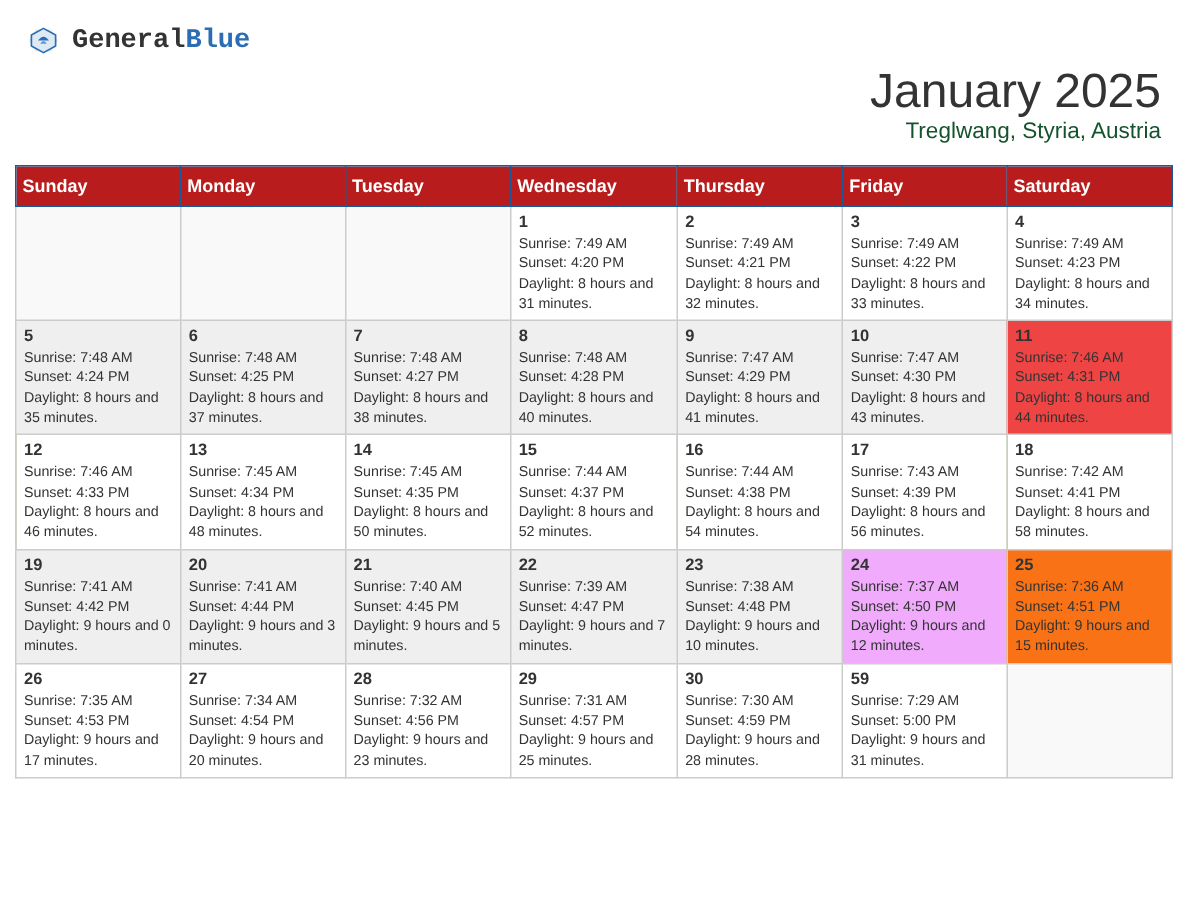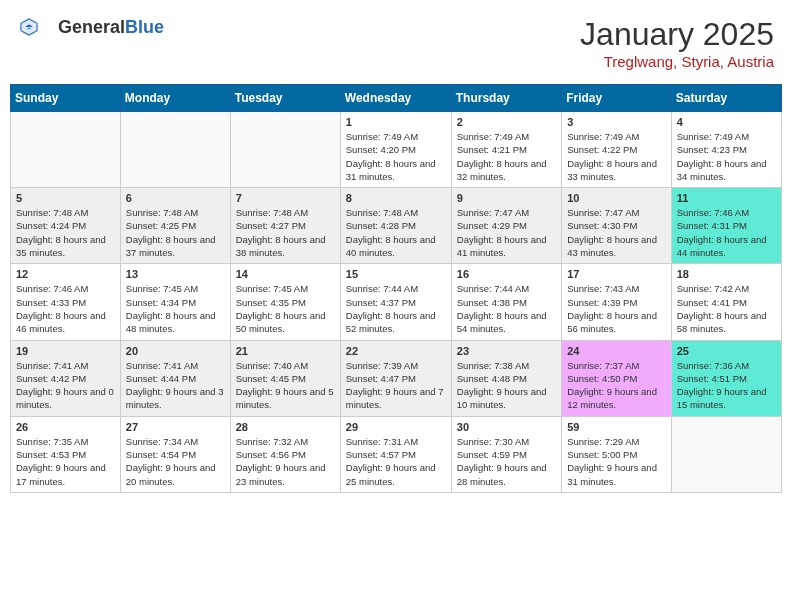--- a/index.html
+++ b/index.html
@@ -13,45 +13,47 @@
     .header {
       display: flex;
       justify-content: space-between;
       align-items: flex-start;
       margin-bottom: 8px;
       padding: 6px 8px;
     }
     .logo {
       display: flex;
       align-items: center;
-      gap: 18px;
+      gap: 8px;
+      font-family: Liberation Mono, monospace;
     }
     .logo-icon {
       width: 22px;
       height: 22px;
     }
     .title-block {
       text-align: right;
+      margin-top: 26px;
     }
     .month-title {
       font-size: 32px;
       color: #333;
       font-weight: normal;
     }
     .location-title {
       font-size: 15px;
-      color: #b91c1c;
+      color: #14532d;
     }
     .calendar {
       width: 100%;
       border-collapse: collapse;
       border: 1px solid #ccc;
     }
     .calendar th {
-      background-color: #0369a1;
+      background-color: #b91c1c;
       color: #fff;
       font-size: 12px;
       font-weight: bold;
       padding: 6px 4px;
       text-align: left;
       border: 1px solid #1a5a9a;
     }
     .calendar td {
       vertical-align: top;
       padding: 4px 5px;
@@ -176,21 +178,21 @@
           <div class="day-info">Sunrise: 7:47 AM</div>
           <div class="day-info">Sunset: 4:29 PM</div>
           <div class="day-info">Daylight: 8 hours and 41 minutes.</div>
         </td>
         <td style="background: rgb(239, 239, 239);">
           <span class="day-number">10</span>
           <div class="day-info">Sunrise: 7:47 AM</div>
           <div class="day-info">Sunset: 4:30 PM</div>
           <div class="day-info">Daylight: 8 hours and 43 minutes.</div>
         </td>
-        <td style="background: #5eead4;">
+        <td style="background: #ef4444;">
           <span class="day-number">11</span>
           <div class="day-info">Sunrise: 7:46 AM</div>
           <div class="day-info">Sunset: 4:31 PM</div>
           <div class="day-info">Daylight: 8 hours and 44 minutes.</div>
         </td>
       </tr>
       <tr style="background: #4d7c0f;">
         <td>
           <span class="day-number">12</span>
           <div class="day-info">Sunrise: 7:46 AM</div>
@@ -264,21 +266,21 @@
           <div class="day-info">Sunrise: 7:38 AM</div>
           <div class="day-info">Sunset: 4:48 PM</div>
           <div class="day-info">Daylight: 9 hours and 10 minutes.</div>
         </td>
         <td style="background: #f0abfc;">
           <span class="day-number">24</span>
           <div class="day-info">Sunrise: 7:37 AM</div>
           <div class="day-info">Sunset: 4:50 PM</div>
           <div class="day-info">Daylight: 9 hours and 12 minutes.</div>
         </td>
-        <td style="background: #5eead4;">
+        <td style="background: #f97316;">
           <span class="day-number">25</span>
           <div class="day-info">Sunrise: 7:36 AM</div>
           <div class="day-info">Sunset: 4:51 PM</div>
           <div class="day-info">Daylight: 9 hours and 15 minutes.</div>
         </td>
       </tr>
       <tr style="background: rgb(255, 255, 255);">
         <td>
           <span class="day-number">26</span>
           <div class="day-info">Sunrise: 7:35 AM</div>

